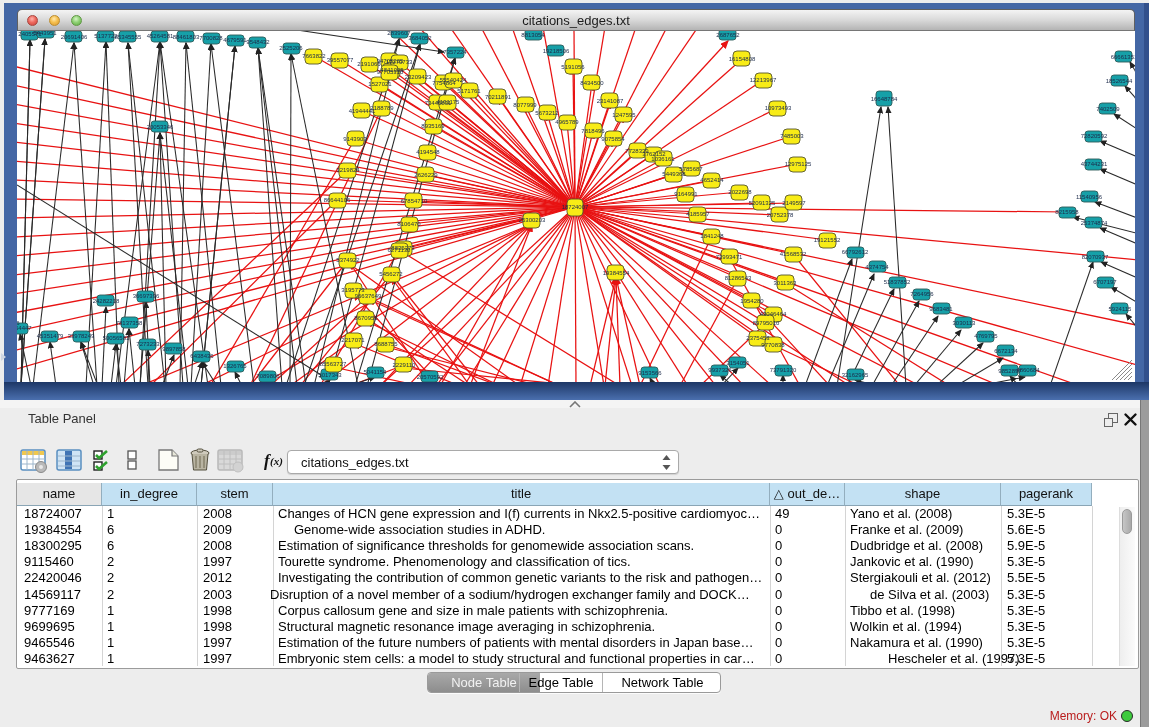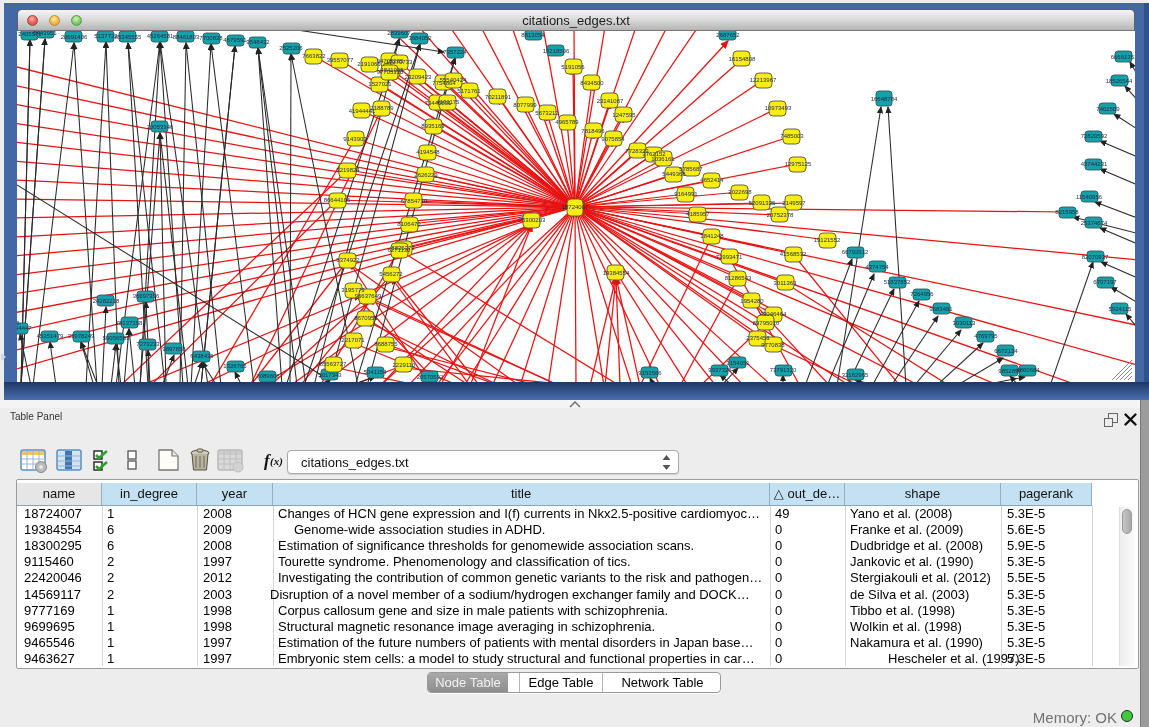--- a/index.html
+++ b/index.html
@@ -559,21 +559,21 @@
   <div class="title">citations_edges.txt</div>
  </div>
 </div>
 <div style="position:absolute;left:0;top:400px;width:1149px;height:8px;background:#f4f4f4"></div>
 <svg style="position:absolute;left:0;top:352px" width="8" height="10">
     <path d="M1,1 L6,5 L1,9 z" fill="#cfd6e2"></path>
   </svg>
 <svg style="position:absolute;left:569px;top:401px" width="12" height="7">
     <path d="M1,6 L6,1 L11,6" fill="none" stroke="#777" stroke-width="1.6"></path>
   </svg>
-<span style="position:absolute;left:10px;top:411px;font-size:10px;color:#333">Table Panel</span>
+<span style="position:absolute;left:28px;top:411px;font-size:13px;color:#333">Table Panel</span>
 <svg style="position:absolute;left:1103px;top:412px" width="16" height="16">
     <rect x="5.5" y="1.5" width="9" height="9" fill="none" stroke="#666"></rect>
     <rect x="1.5" y="6.5" width="8" height="8" fill="#ededed" stroke="#666"></rect>
   </svg>
 <svg style="position:absolute;left:1123px;top:412px" width="15" height="15">
     <path d="M2.5,2.5 L12.5,12.5 M12.5,2.5 L2.5,12.5" stroke="#111" stroke-width="2.4" stroke-linecap="round"></path>
   </svg>
 <svg style="position:absolute;left:16px;top:447px" width="280" height="30">
 <g>
       <rect x="5" y="3" width="24" height="20" rx="2" fill="#fff" stroke="#5a8fc0" stroke-width="1.5"></rect>
@@ -621,21 +621,21 @@
 <div style="position:absolute;left:287px;top:450px;width:392px;height:24px;background:#fff;border:1px solid #a9a9a9;border-radius:4px;box-shadow:0 1px 1px rgba(0,0,0,0.12)">
 <span style="position:absolute;left:13px;top:4px;font-size:13px;color:#111">citations_edges.txt</span>
 <svg style="position:absolute;right:5px;top:3px" width="13" height="17">
       <path d="M6.5,1 L10.5,6 H2.5 z" fill="#555"></path>
       <path d="M6.5,16 L10.5,11 H2.5 z" fill="#555"></path>
     </svg>
 </div>
 <div style="position:absolute;left:16px;top:479px;width:1123px;height:190px;background:#fff;border:1px solid #9b9b9b;border-radius:2px"></div>
 <div class="hcell" style="left:17px;width:85px;background:#e6e6e6">name</div>
 <div class="hcell" style="left:102px;width:95px;background:#c3e1f3">in_degree</div>
-<div class="hcell" style="left:197px;width:76px;background:#c3e1f3">year</div>
+<div class="hcell" style="left:197px;width:76px;background:#c3e1f3">stem</div>
 <div class="hcell" style="left:273px;width:497px;background:#c3e1f3">title</div>
 <div class="hcell" style="left:770px;width:75px;background:#c3e1f3">△ out_de…</div>
 <div class="hcell" style="left:845px;width:156px;background:#c3e1f3">shape</div>
 <div class="hcell" style="left:1001px;width:91px;background:#c3e1f3">pagerank</div>
 <div class="vline" style="left:102px"></div>
 <div class="vline" style="left:197px"></div>
 <div class="vline" style="left:273px"></div>
 <div class="vline" style="left:770px"></div>
 <div class="vline" style="left:845px"></div>
 <div class="vline" style="left:1001px"></div>
@@ -684,39 +684,39 @@
     <span style="left:775px">0</span>
     <span style="left:850px">Stergiakouli et al. (2012)</span>
     <span style="left:1007px">5.5E-5</span>
   </div>
 <div class="trow" style="top:586.5px">
     <span style="left:24px">14569117</span>
     <span style="left:107px">2</span>
     <span style="left:203px">2003</span>
     <span style="left:270px">Disruption of a novel member of a sodium/hydrogen exchanger family and DOCK…</span>
     <span style="left:775px">0</span>
-    <span style="left:850px">de Silva et al. (2003)</span>
+    <span style="left:870px">de Silva et al. (2003)</span>
     <span style="left:1007px">5.3E-5</span>
   </div>
 <div class="trow" style="top:602.6px">
     <span style="left:24px">9777169</span>
     <span style="left:107px">1</span>
     <span style="left:203px">1998</span>
     <span style="left:278px">Corpus callosum gene and size in male patients with schizophrenia.</span>
     <span style="left:775px">0</span>
     <span style="left:850px">Tibbo et al. (1998)</span>
     <span style="left:1007px">5.3E-5</span>
   </div>
 <div class="trow" style="top:618.7px">
     <span style="left:24px">9699695</span>
     <span style="left:107px">1</span>
     <span style="left:203px">1998</span>
     <span style="left:278px">Structural magnetic resonance image averaging in schizophrenia.</span>
     <span style="left:775px">0</span>
-    <span style="left:850px">Wolkin et al. (1998)</span>
+    <span style="left:850px">Wolkin et al. (1994)</span>
     <span style="left:1007px">5.3E-5</span>
   </div>
 <div class="trow" style="top:634.8px">
     <span style="left:24px">9465546</span>
     <span style="left:107px">1</span>
     <span style="left:203px">1997</span>
     <span style="left:278px">Estimation of the future numbers of patients with mental disorders in Japan base…</span>
     <span style="left:775px">0</span>
     <span style="left:850px">Nakamura et al. (1990)</span>
     <span style="left:1007px">5.3E-5</span>
@@ -726,18 +726,18 @@
     <span style="left:107px">1</span>
     <span style="left:203px">1997</span>
     <span style="left:278px">Embryonic stem cells: a model to study structural and functional properties in car…</span>
     <span style="left:775px">0</span>
     <span style="left:888px">Hescheler et al. (1997)</span>
     <span style="left:1007px">5.3E-5</span>
   </div>
 <div style="position:absolute;left:1119px;top:507px;width:16px;height:159px;background:linear-gradient(90deg,#eee,#fbfbfb);border-left:1px solid #ddd"></div>
 <div style="position:absolute;left:1122px;top:509px;width:10px;height:25px;border-radius:5px;background:linear-gradient(90deg,#c6c6c6,#a9a9a9);border:1px solid #9a9a9a"></div>
 <div class="seg">
- <div style="left:0;width:80px;background:linear-gradient(#a9a9a9,#8d8d8d);color:#f2f2f2;border-radius:3px 0 0 3px">Node Table</div>
+ <div style="left:0;width:112px;background:linear-gradient(#a9a9a9,#8d8d8d);color:#f2f2f2;border-radius:3px 0 0 3px">Node Table</div>
  <div style="left:91px;width:83px;border-left:1px solid #b5b5b5;color:#000">Edge Table</div>
  <div style="left:174px;width:120px;border-left:1px solid #b5b5b5;color:#000">Network Table</div>
 </div>
-<div style="position:absolute;right:32px;top:709px;font-size:15px;color:#737373">Memory: OK</div>
+<div style="position:absolute;right:32px;top:709px;font-size:12px;color:#b91c1c">Memory: OK</div>
 <div style="position:absolute;left:1121px;top:710px;width:12px;height:12px;border-radius:50%;background:#3ecb3e;border:1.5px solid #2a2a2a"></div>
 <div style="position:absolute;left:1140px;top:400px;width:9px;height:327px;background:#9c9c9c;border-left:1px solid #787878"></div>
 </body></html>

